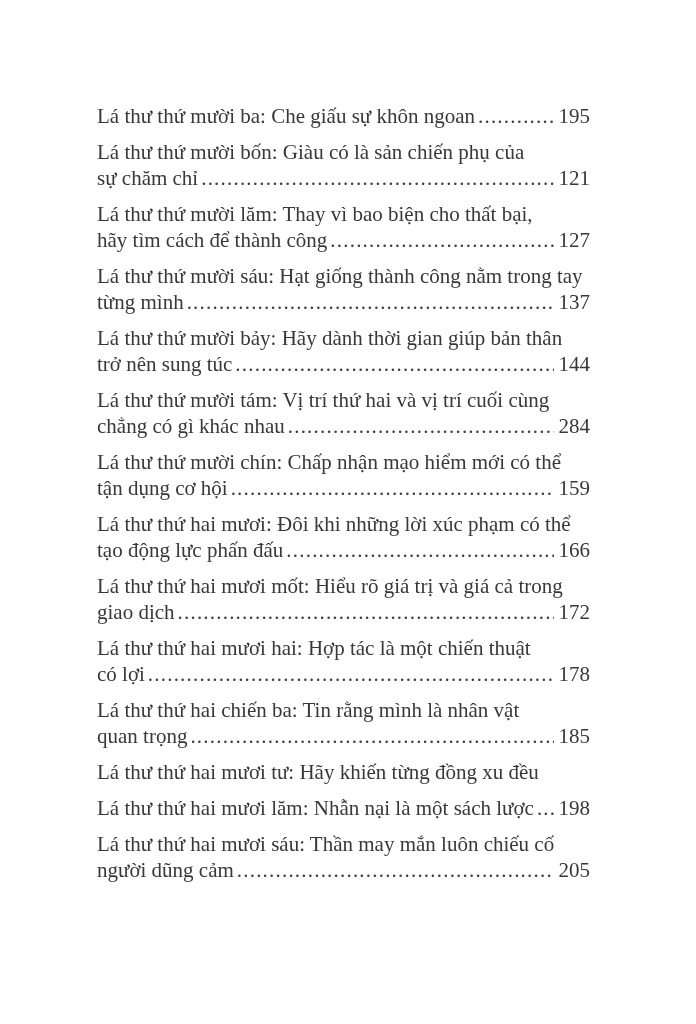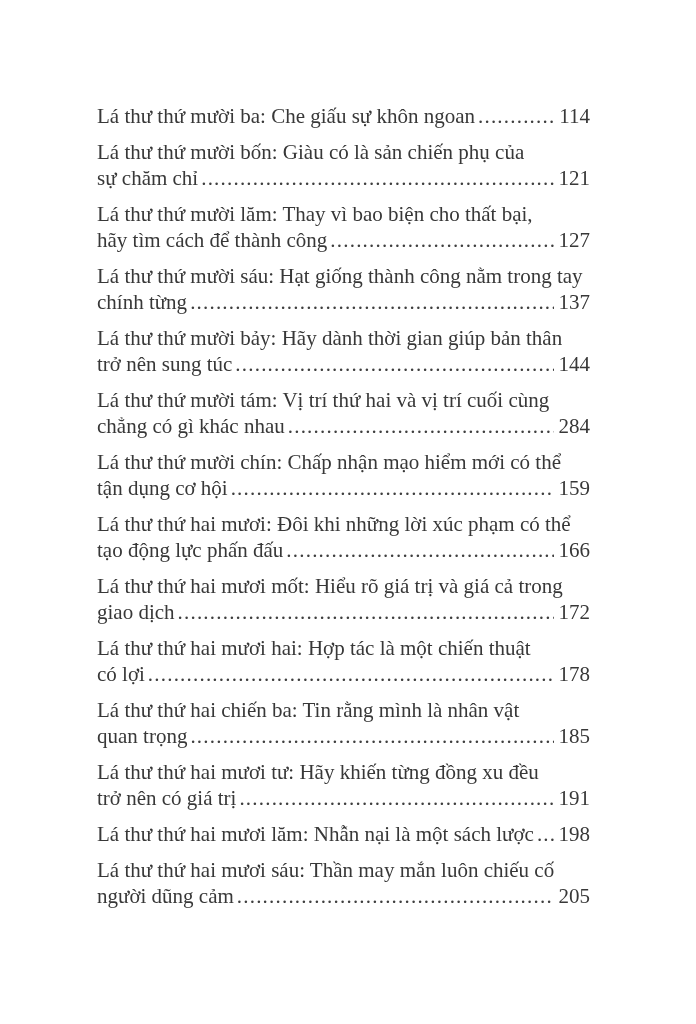--- a/index.html
+++ b/index.html
@@ -64,21 +64,21 @@
 </style>
 </head>
 <body>
 
 <div class="page">
   <div class="toc" id="toc-list">
       <div class="entry">
         <div class="line final">
           <span class="line-text">Lá thư thứ mười ba: Che giấu sự khôn ngoan</span>
           <span class="dots"></span>
-          <span class="pagenum">114</span>
+          <span class="pagenum">195</span>
         </div>
       </div>
       <div class="entry">
         <div class="line">Lá thư thứ mười bốn: Giàu có là sản chiến phụ của</div>
         <div class="line final">
           <span class="line-text">sự chăm chỉ</span>
           <span class="dots"></span>
           <span class="pagenum">121</span>
         </div>
       </div>
@@ -86,21 +86,21 @@
         <div class="line">Lá thư thứ mười lăm: Thay vì bao biện cho thất bại,</div>
         <div class="line final">
           <span class="line-text">hãy tìm cách để thành công</span>
           <span class="dots"></span>
           <span class="pagenum">127</span>
         </div>
       </div>
       <div class="entry">
         <div class="line">Lá thư thứ mười sáu: Hạt giống thành công nằm trong tay</div>
         <div class="line final">
-          <span class="line-text">chính từng</span>
+          <span class="line-text">từng mình</span>
           <span class="dots"></span>
           <span class="pagenum">137</span>
         </div>
       </div>
       <div class="entry">
         <div class="line">Lá thư thứ mười bảy: Hãy dành thời gian giúp bản thân</div>
         <div class="line final">
           <span class="line-text">trở nên sung túc</span>
           <span class="dots"></span>
           <span class="pagenum">144</span>
@@ -149,25 +149,20 @@
       <div class="entry">
         <div class="line">Lá thư thứ hai chiến ba: Tin rằng mình là nhân vật</div>
         <div class="line final">
           <span class="line-text">quan trọng</span>
           <span class="dots"></span>
           <span class="pagenum">185</span>
         </div>
       </div>
       <div class="entry">
         <div class="line">Lá thư thứ hai mươi tư: Hãy khiến từng đồng xu đều</div>
-        <div class="line final">
-          <span class="line-text">trở nên có giá trị</span>
-          <span class="dots"></span>
-          <span class="pagenum">191</span>
-        </div>
       </div>
       <div class="entry">
         <div class="line final">
           <span class="line-text">Lá thư thứ hai mươi lăm: Nhẫn nại là một sách lược</span>
           <span class="dots"></span>
           <span class="pagenum">198</span>
         </div>
       </div>
       <div class="entry">
         <div class="line">Lá thư thứ hai mươi sáu: Thần may mắn luôn chiếu cố</div>

